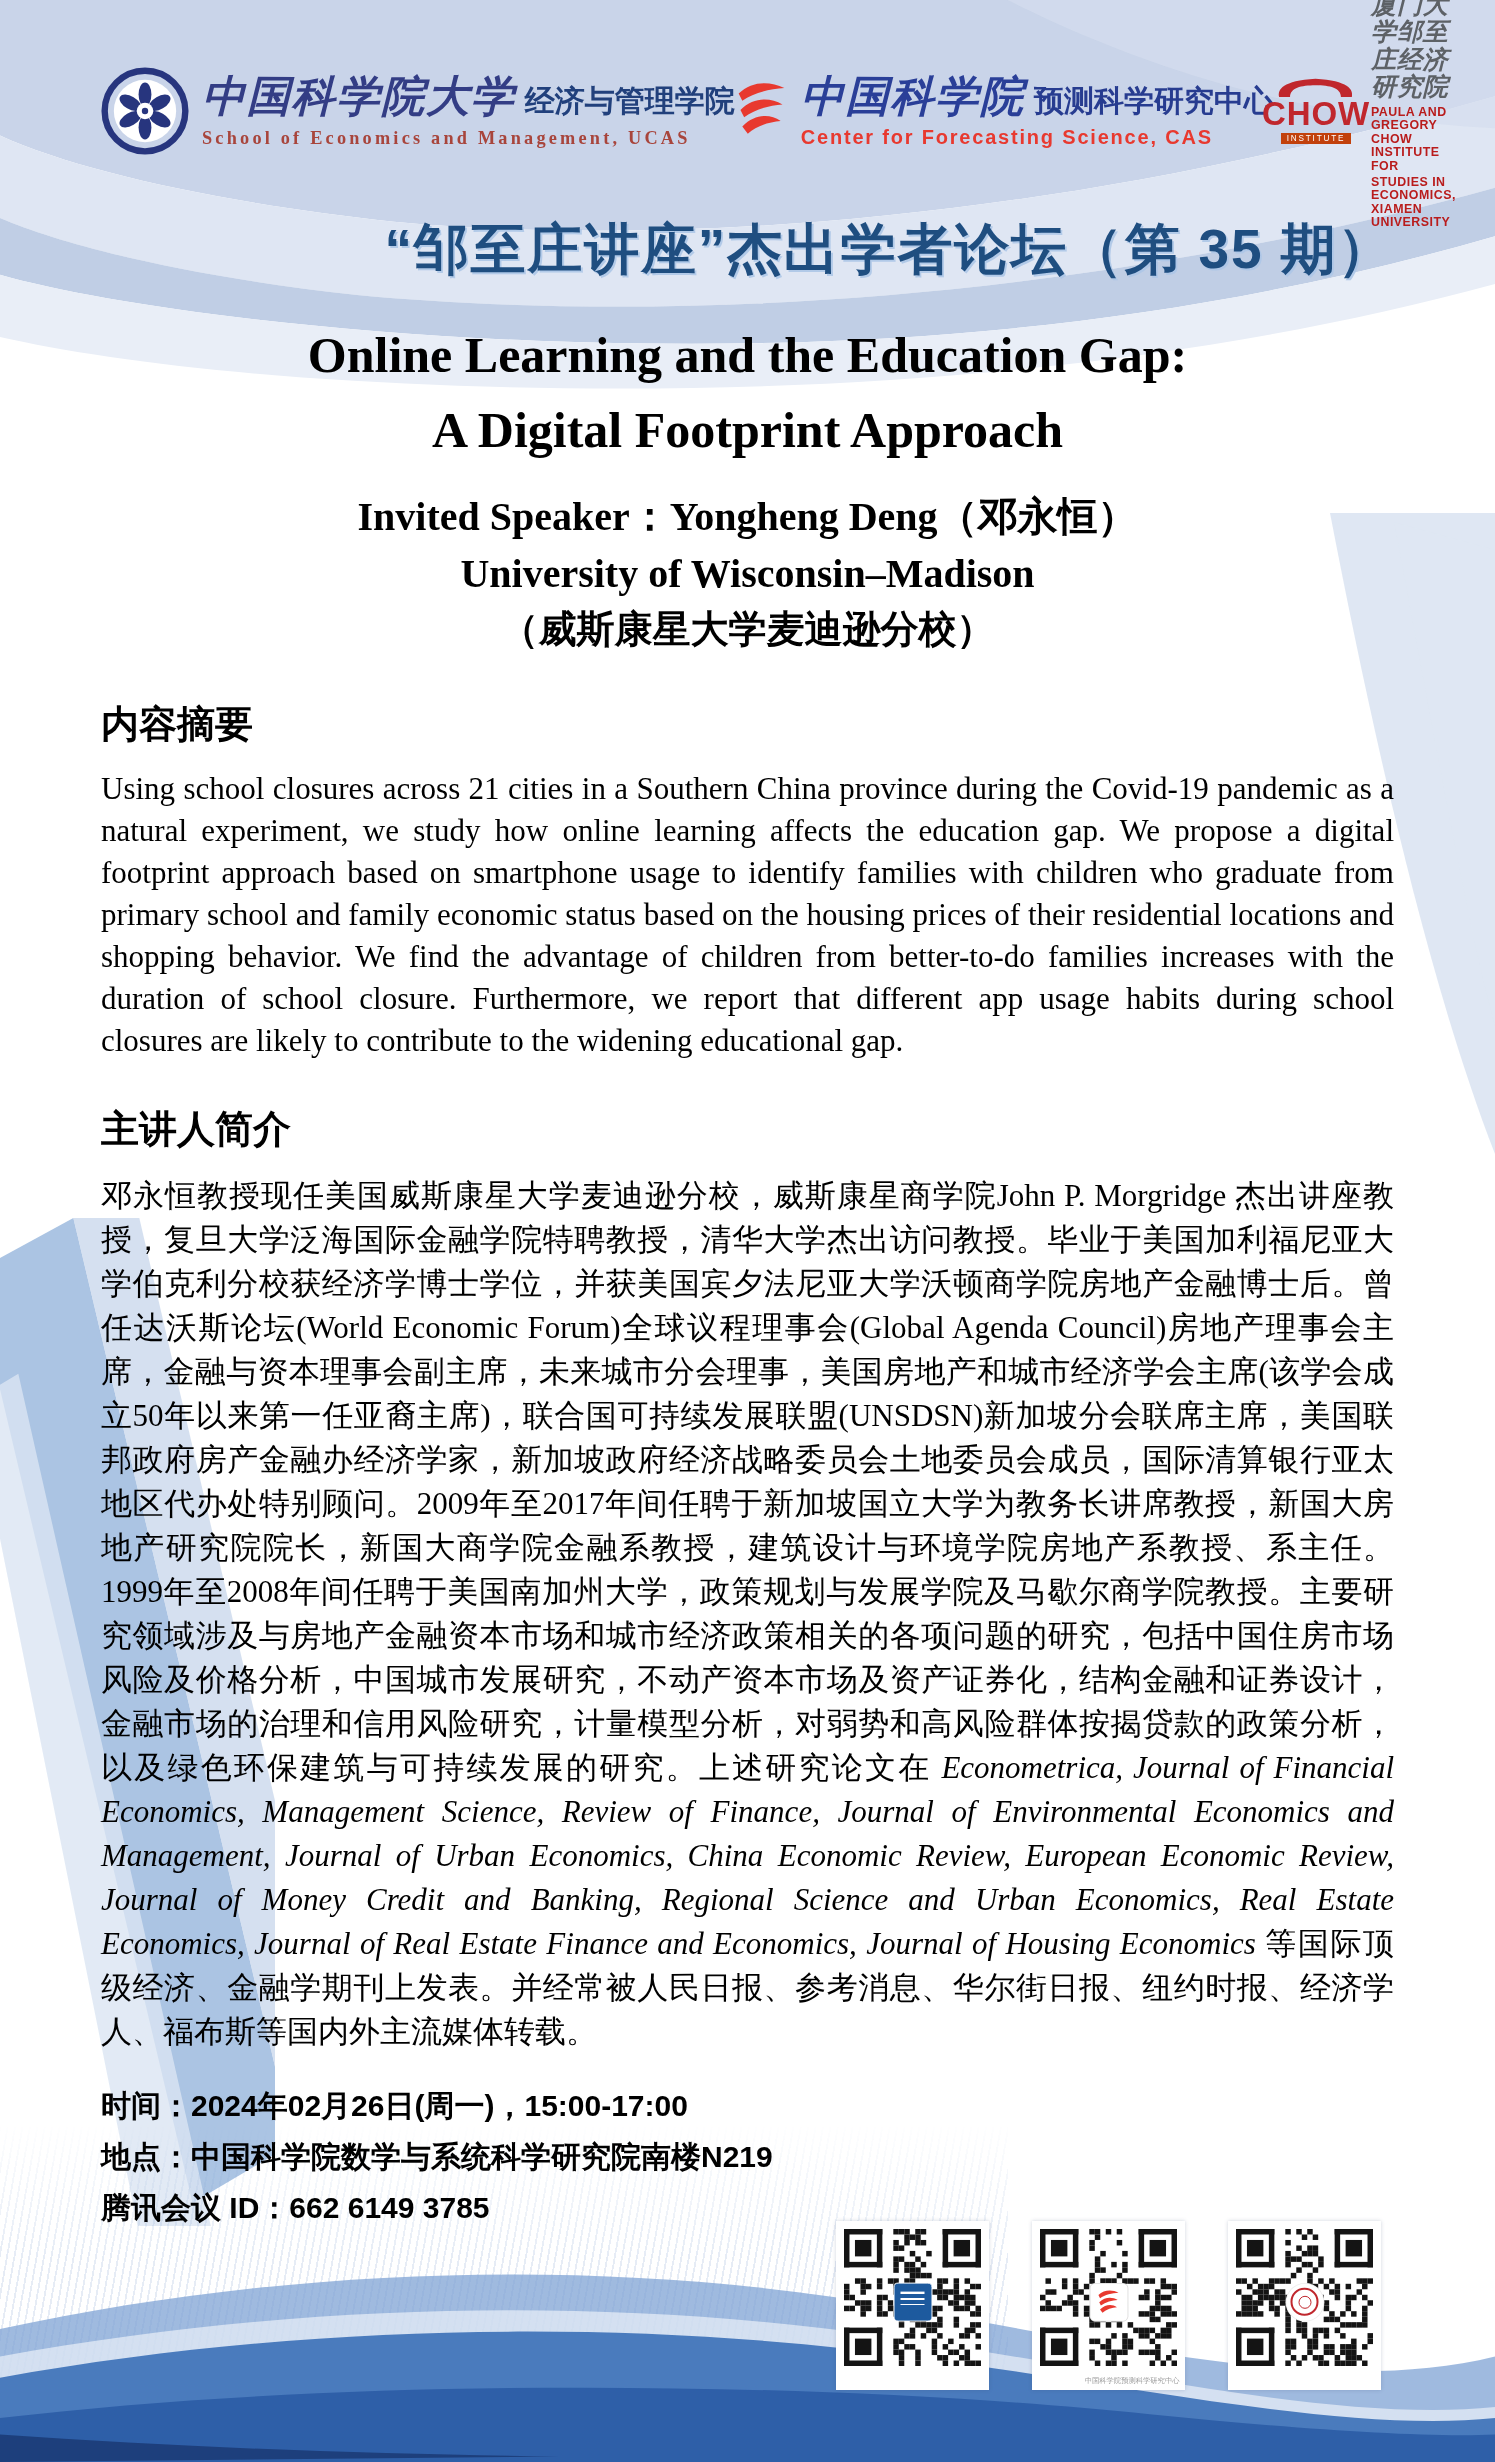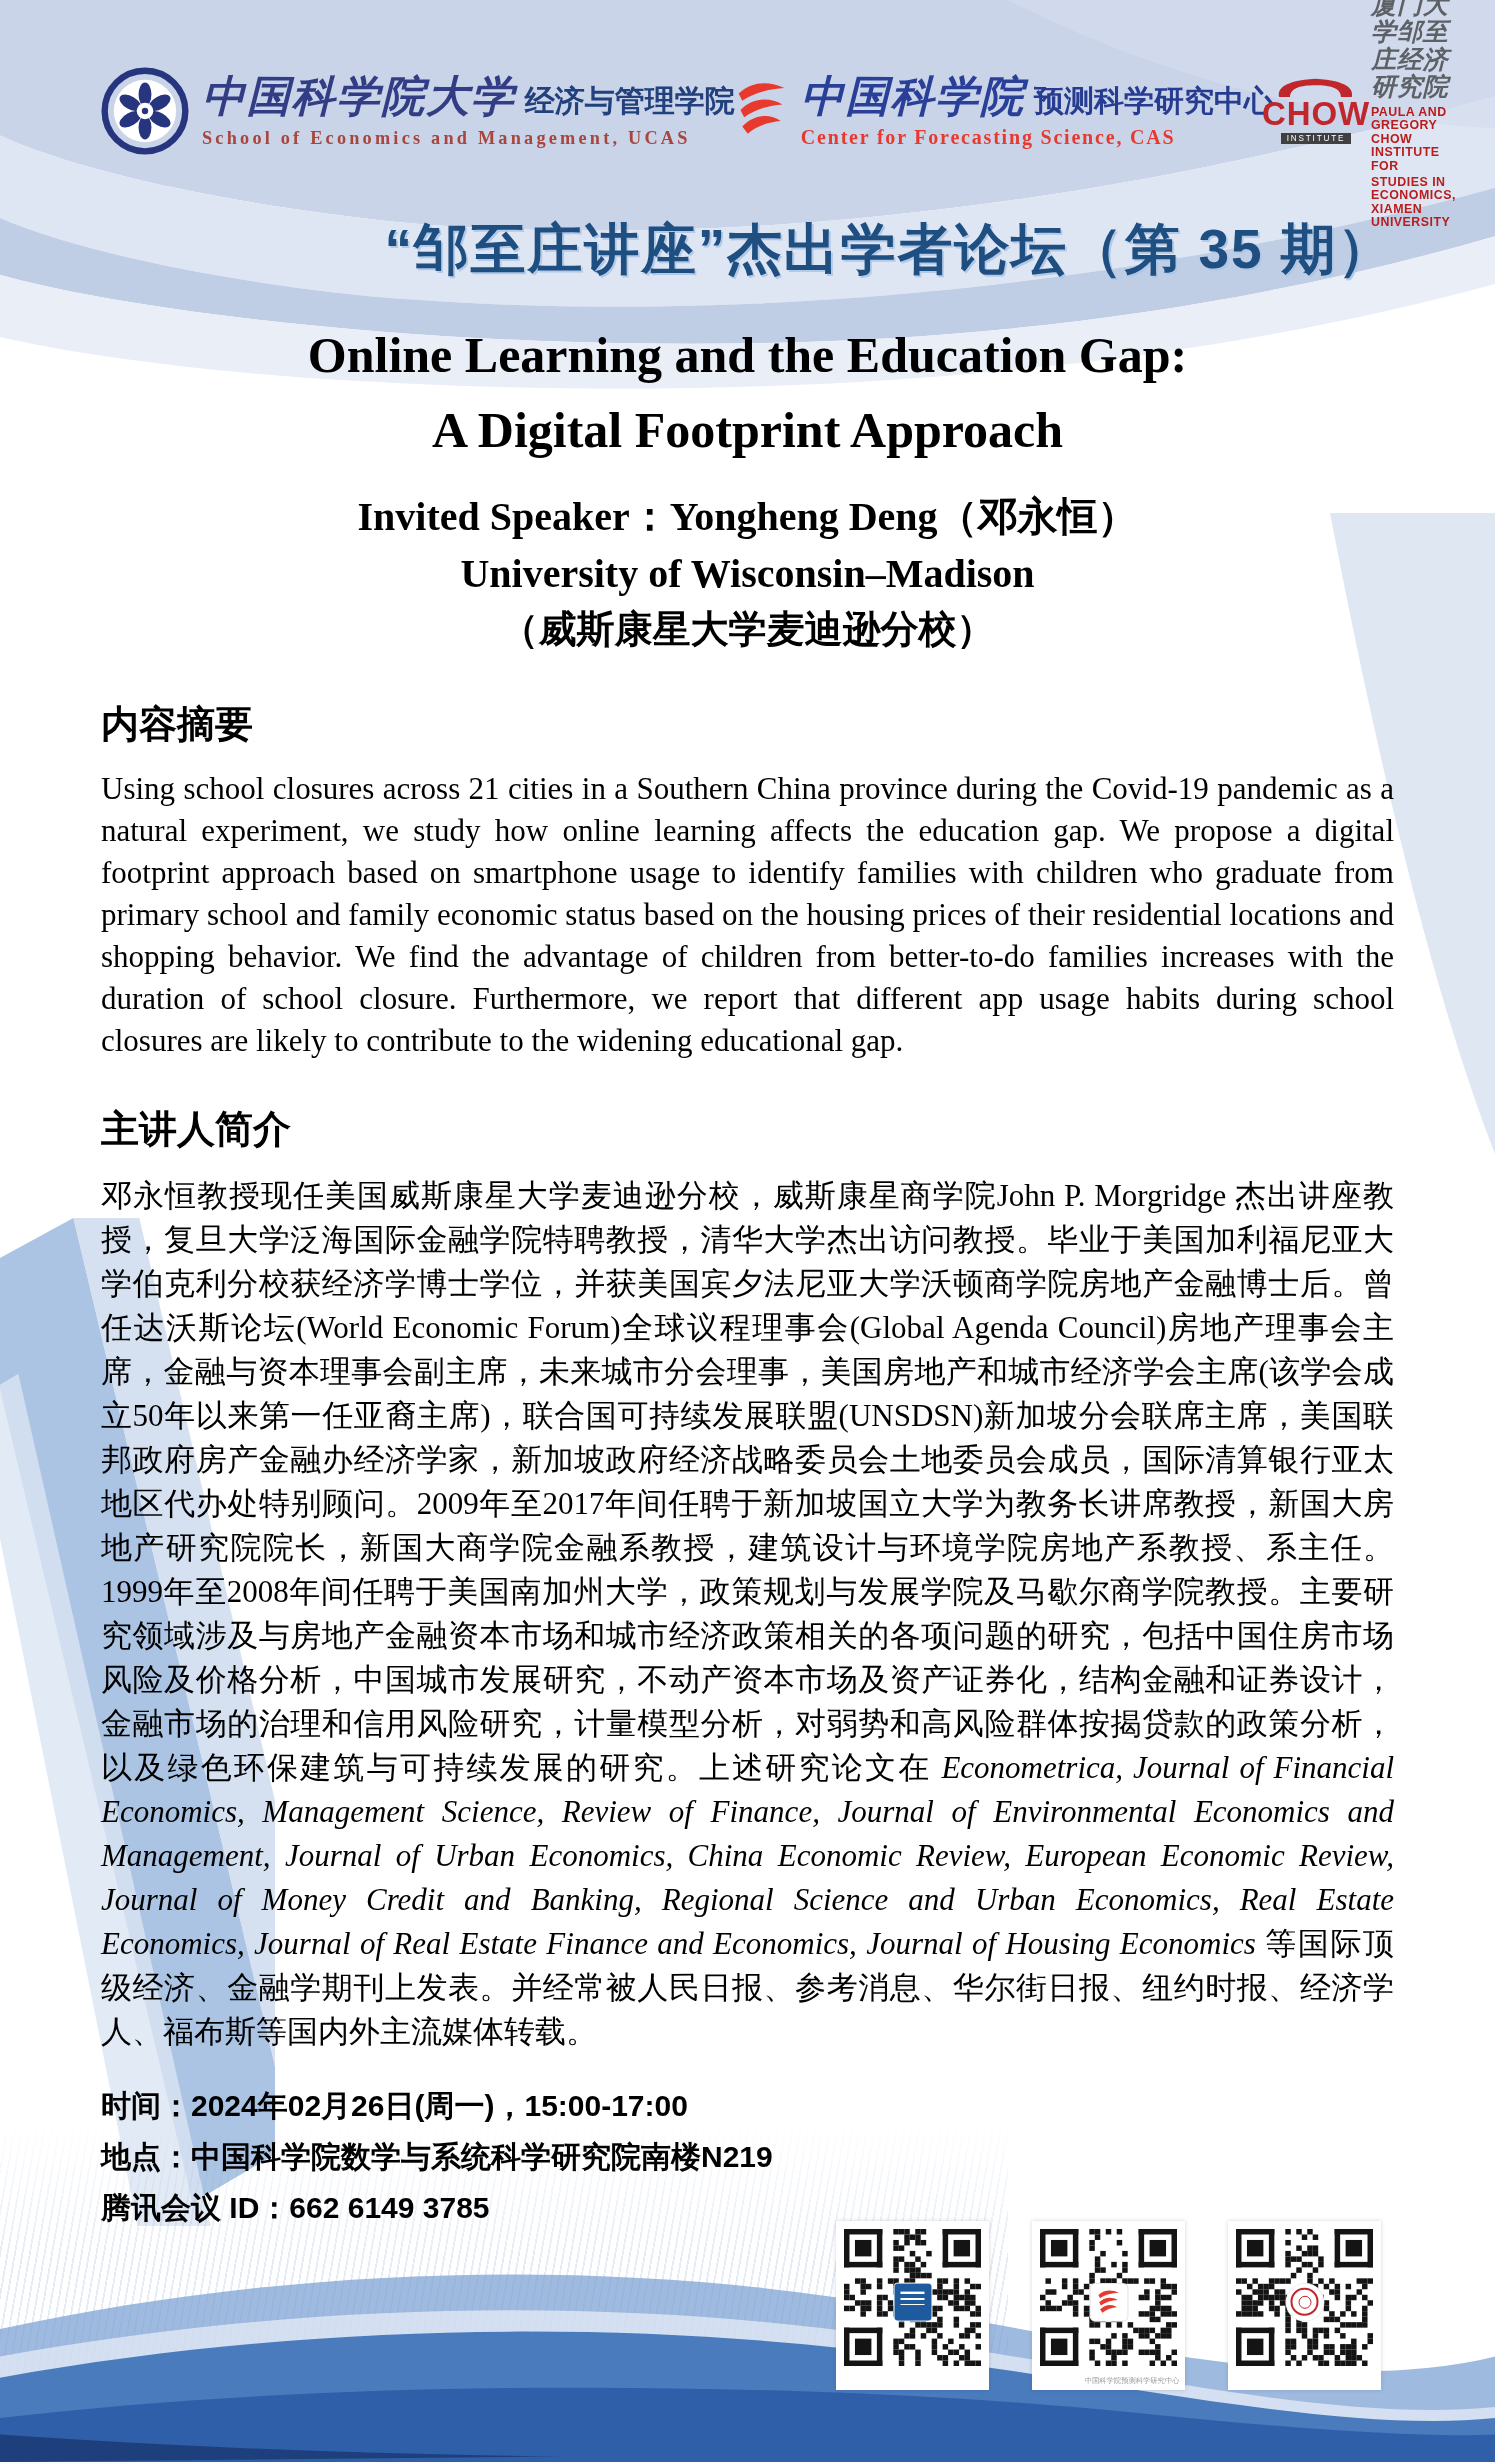--- a/index.html
+++ b/index.html
@@ -26,24 +26,24 @@
   
   .logo-row{display:flex; justify-content:space-between; align-items:center; padding-top:48px; height:125px;}
   .logo-group{display:flex; align-items:center; gap:13px;}
   .logo-text{display:flex; flex-direction:column; line-height:1.1;}
   .logo-cn-row{display:flex; align-items:baseline; gap:9.2px; white-space:nowrap;}
   .ucas-cn{font-size:43px; font-weight:bold; color:#333d85; font-style:italic; letter-spacing:1.8px;}
   .ucas-cn2{font-size:30px; font-weight:bold; color:#21407c;}
   .ucas-en{font-size:18.3px; color:#a8453c; letter-spacing:3.2px; margin-top:7.3px; font-weight:bold;}
   .cas-cn{font-size:43px; font-weight:bold; color:#2a3f98; font-style:italic; letter-spacing:1.8px;}
   .cas-cn2{font-size:30px; font-weight:bold; color:#273c90;}
-  .cas-en{font-size:20px; color:#e8392f; letter-spacing:1.8px; margin-top:5.5px; font-weight:bold; font-family:Liberation Serif, serif;}
+  .cas-en{font-size:20px; color:#e8392f; letter-spacing:1.8px; margin-top:5.5px; font-weight:bold; font-family:Liberation Sans, sans-serif;}
   .chow-block{display:flex; flex-direction:column; align-items:center; width:84px;}
   .chow-word{font-size:33px; font-weight:900; color:#c0272d; letter-spacing:0.9px; line-height:1; font-family:"Liberation Sans","DejaVu Sans",sans-serif;}
-  .chow-bar{margin-top:2.7px; background:#404040; color:#fff; font-size:8.2px; letter-spacing:1.8px; padding:0.9px 5.5px; font-family:"Liberation Sans","DejaVu Sans",sans-serif;}
+  .chow-bar{margin-top:2.7px; background:#c2410c; color:#fff; font-size:8.2px; letter-spacing:1.8px; padding:0.9px 5.5px; font-family:"Liberation Sans","DejaVu Sans",sans-serif;}
   .chow-cn{font-size:25px; font-weight:bold; color:#5d6166; font-style:italic; letter-spacing:0.9px;}
   .chow-en{font-size:12.4px; color:#b91c1c; font-weight:bold; letter-spacing:0.5px; margin-top:4.6px; font-family:"Liberation Sans","DejaVu Sans",sans-serif;}
   
   .series-title{
     margin-top:40px; text-align:right; font-size:55px; font-weight:900; color:#1f4e80;
     font-family:"Liberation Sans","DejaVu Sans",sans-serif; letter-spacing:1.8px;
     text-shadow:1.8px 1.8px 0 rgba(173,199,231,.9);
   }
   
   .talk-title{margin-top:31px; text-align:center; font-weight:bold; font-size:50px; line-height:75px;}

